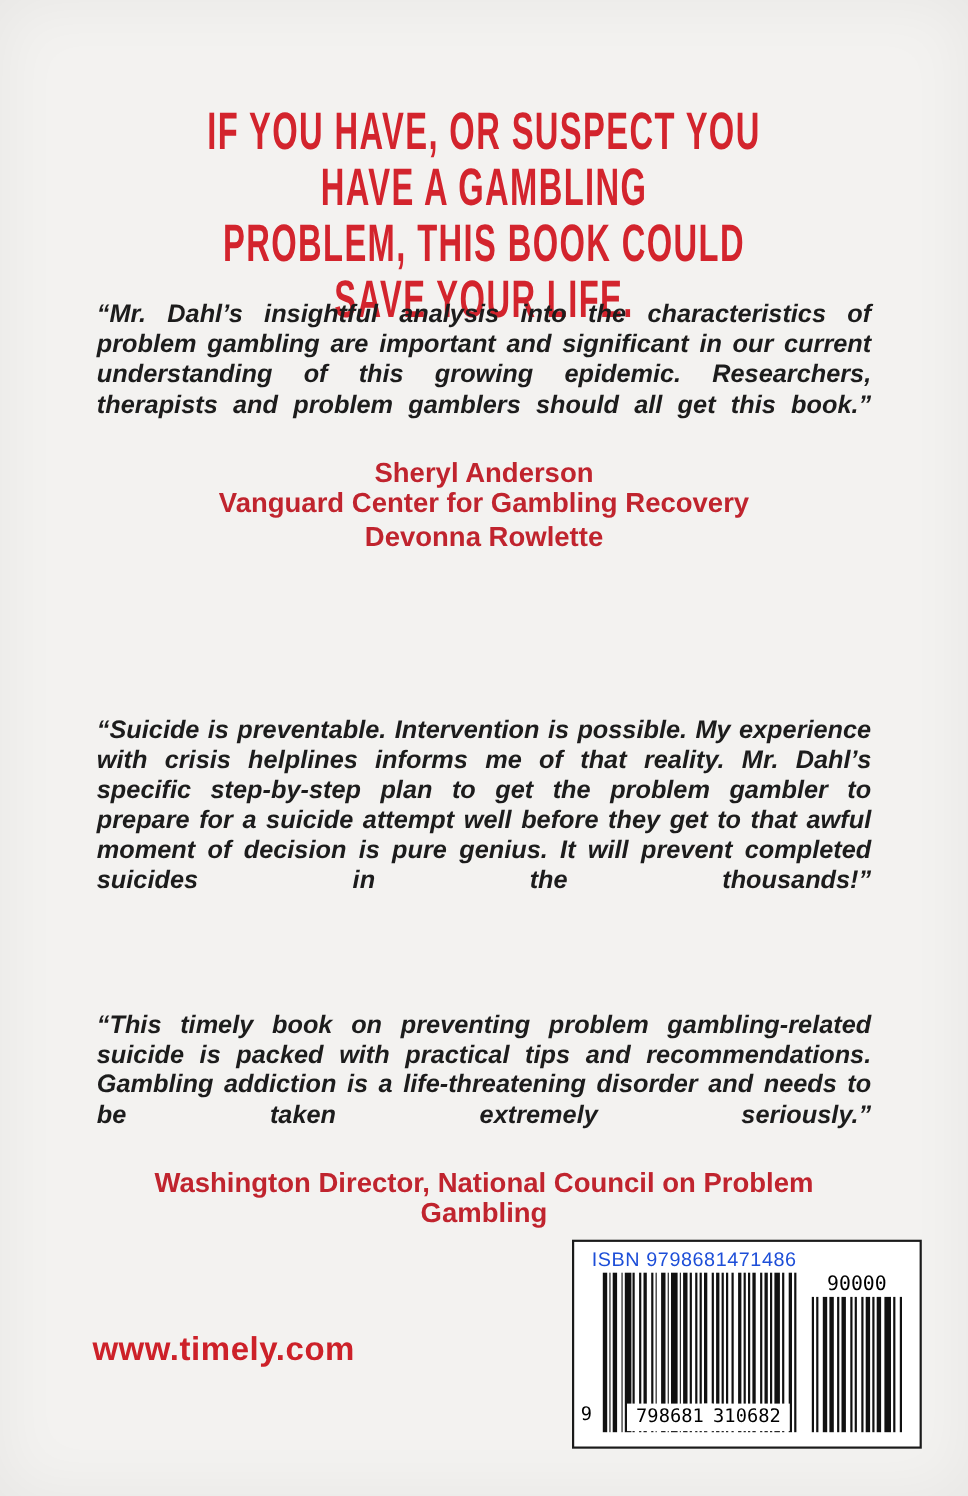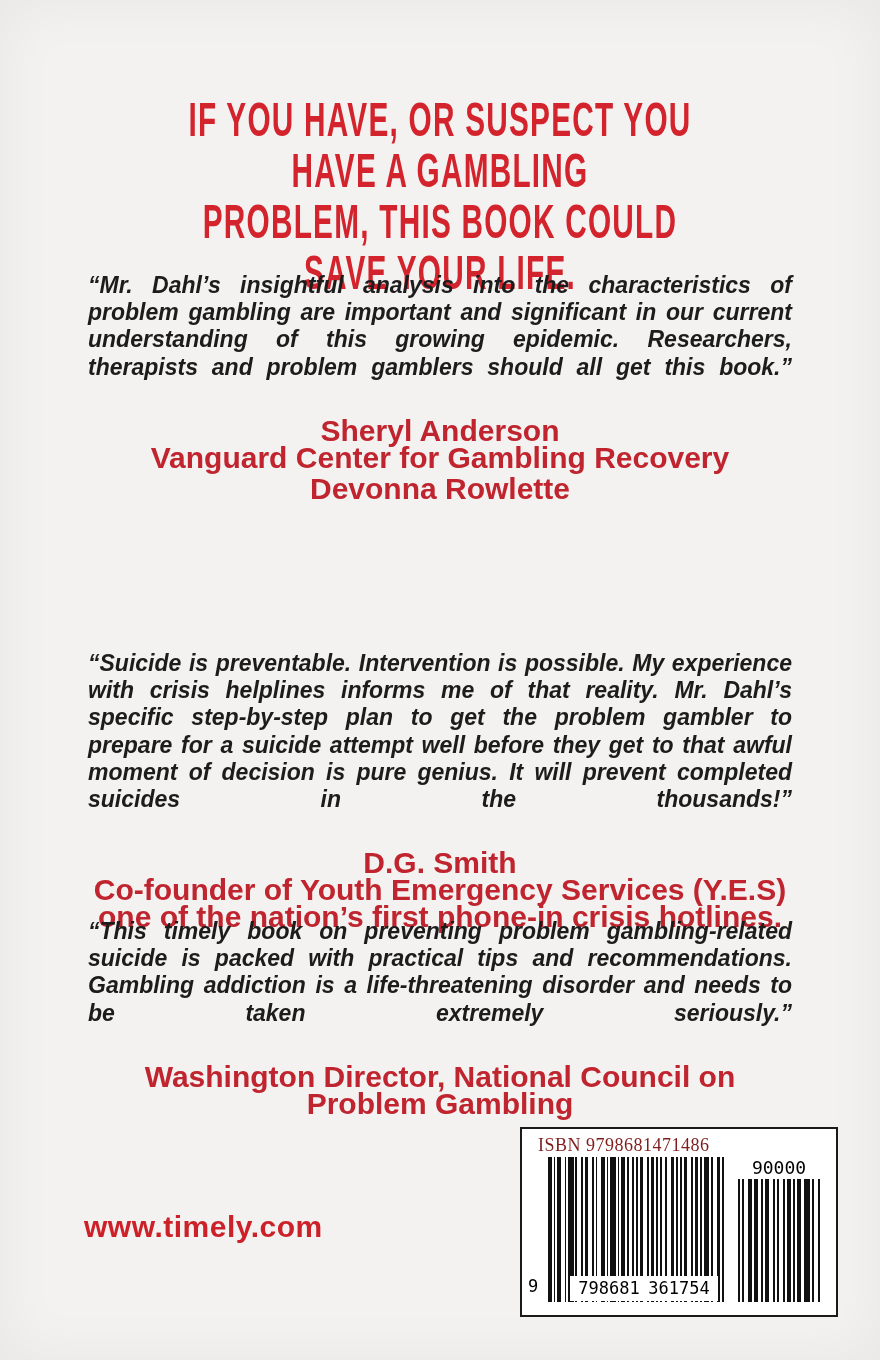--- a/index.html
+++ b/index.html
@@ -47,21 +47,21 @@
     font-size: 23px;
     line-height: 27.2px;
     text-align: justify;
   }
   .quote-text::after { content: ""; display: inline-block; width: 100%; }
   .attribution {
     margin-top: 9px;
     text-align: center;
     color: #c0242e;
     font-weight: bold;
-    font-size: 30px;
+    font-size: 25px;
     line-height: 27px;
   }
   .q1 { top: 252px; }
   .q2 { top: 446px; }
   .q3 { top: 630px; }
   .q4 { top: 898px; }
   
   .website {
     position: absolute;
     left: 84px;
@@ -80,23 +80,23 @@
     width: 318px;
     height: 190px;
     background: #ffffff;
     border: 2px solid #1a1a1a;
     box-sizing: border-box;
   }
   .isbn-label {
     position: absolute;
     top: 6px;
     left: 16px;
-    font-family: Liberation Serif, serif;
+    font-family: Liberation Sans, sans-serif;
     font-size: 18px;
-    color: #7f1d1d;
+    color: #1d4ed8;
     letter-spacing: 0.5px;
     white-space: nowrap;
   }
   .bars {
     position: absolute;
     display: flex;
     align-items: stretch;
   }
   .bars span.b { background: #111; }
   .bars span.s { background: transparent; }
@@ -161,25 +161,20 @@
   </div>
 
   <div class="quote-block q2">
     <div class="attribution">
       <div>Devonna Rowlette</div>
     </div>
   </div>
 
   <div class="quote-block q3">
     <div class="quote-text">“Suicide is preventable. Intervention is possible. My experience with crisis helplines informs me of that reality. Mr. Dahl’s specific step-by-step plan to get the problem gambler to prepare for a suicide attempt well before they get to that awful moment of decision is pure genius. It will prevent completed suicides in the thousands!”</div>
-    <div class="attribution">
-      <div>D.G. Smith</div>
-      <div>Co-founder of Youth Emergency Services (Y.E.S)</div>
-      <div>one of the nation’s first phone-in crisis hotlines.</div>
-    </div>
   </div>
 
   <div class="quote-block q4">
     <div class="quote-text">“This timely book on preventing problem gambling-related suicide is packed with practical tips and recommendations. Gambling addiction is a life-threatening disorder and needs to be taken extremely seriously.”</div>
     <div class="attribution">
       <div>Washington Director, National Council on Problem Gambling</div>
     </div>
   </div>
 
   <a class="website" href="#">www.timely.com</a>
@@ -252,21 +247,21 @@
         <span class="b" style="flex-grow: 3;"></span>
         <span class="s" style="flex-grow: 1;"></span>
         <span class="b" style="flex-grow: 1;"></span>
         <span class="s" style="flex-grow: 2;"></span>
         <span class="b" style="flex-grow: 2;"></span>
         <span class="s" style="flex-grow: 1;"></span>
         <span class="b" style="flex-grow: 1;"></span>
       </div>
     <div class="digit-left">9</div>
     <div class="digit-group dg1">798681</div>
-    <div class="digit-group dg2">361754</div>
+    <div class="digit-group dg2">310682</div>
     <div class="addon-label">90000</div>
     <div class="bars bars-addon" id="bars-addon">
         <span class="b" style="flex-grow: 1;"></span>
         <span class="s" style="flex-grow: 1;"></span>
         <span class="b" style="flex-grow: 1;"></span>
         <span class="s" style="flex-grow: 2;"></span>
         <span class="b" style="flex-grow: 2;"></span>
         <span class="s" style="flex-grow: 1;"></span>
         <span class="b" style="flex-grow: 2;"></span>
         <span class="s" style="flex-grow: 1;"></span>

